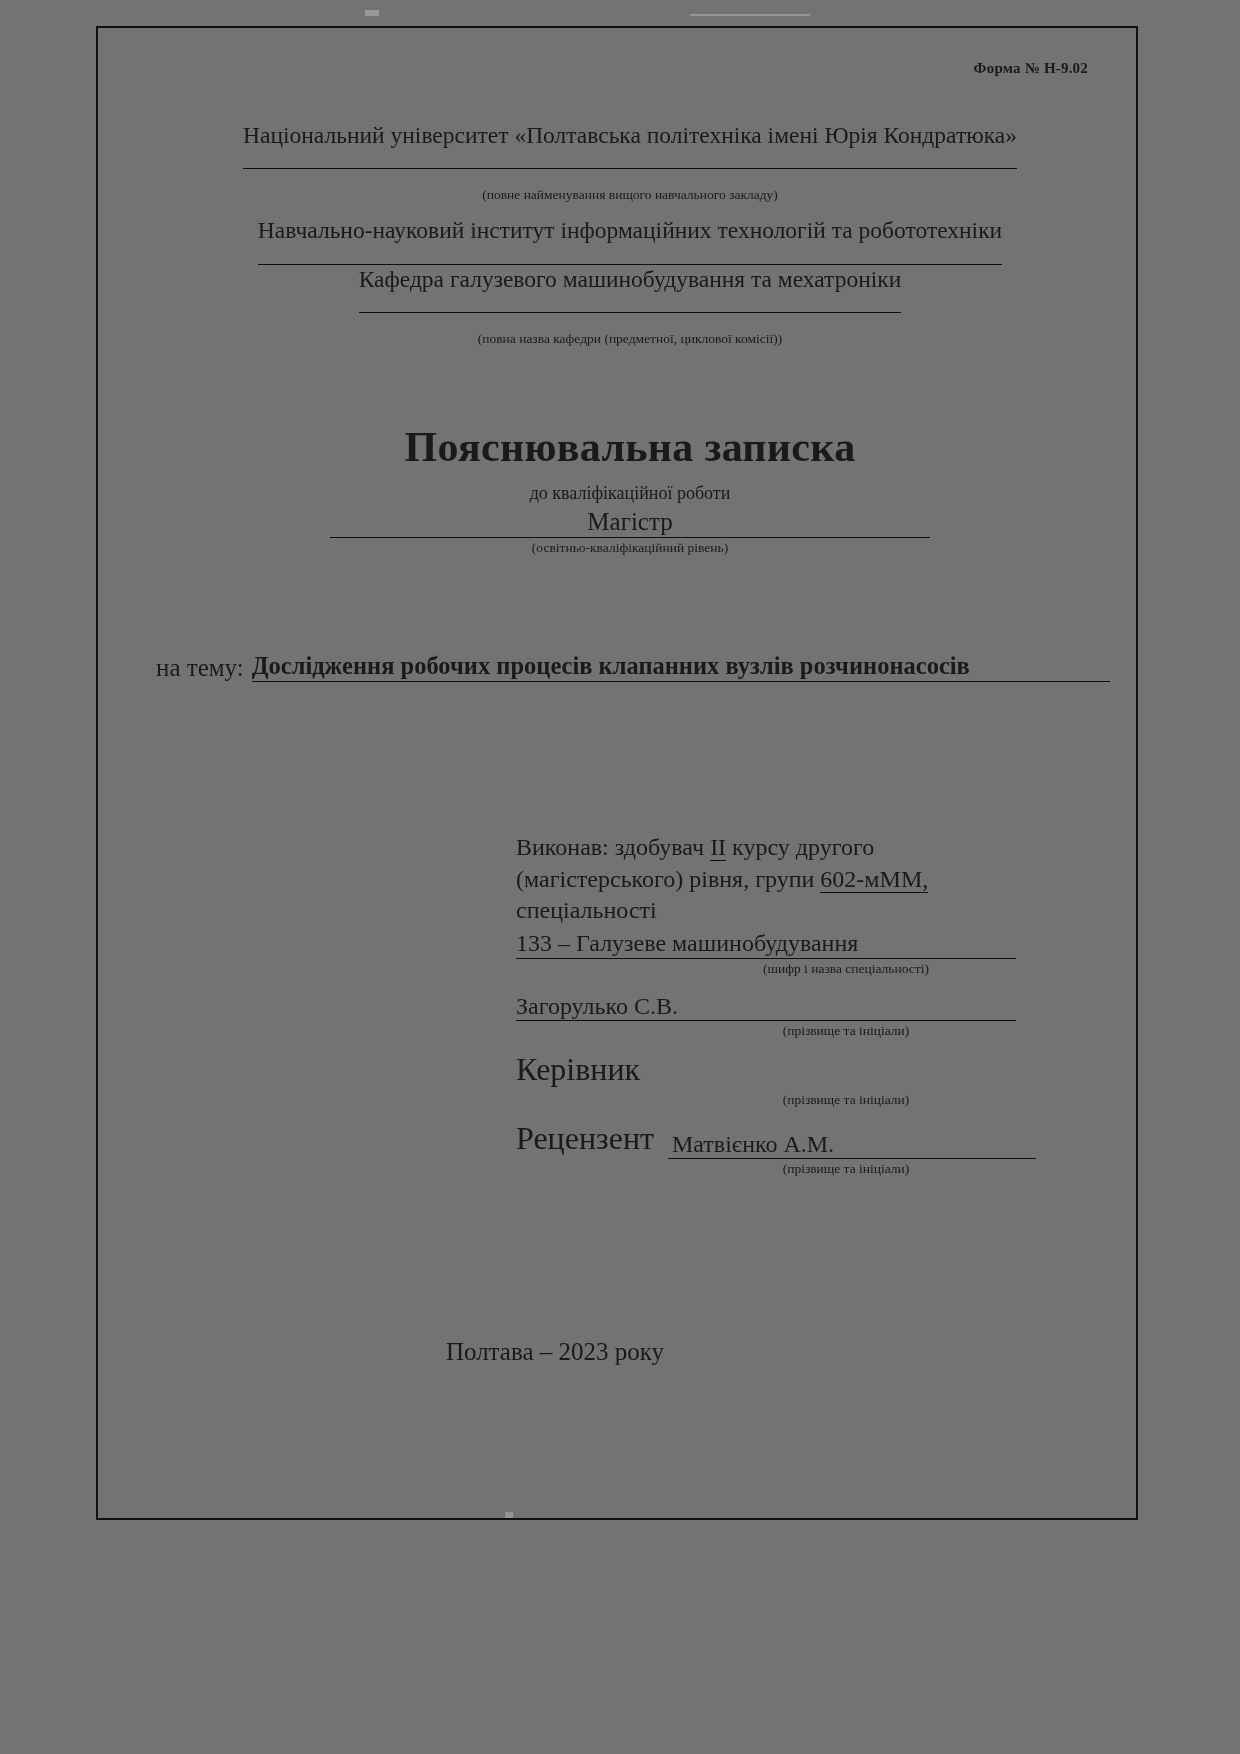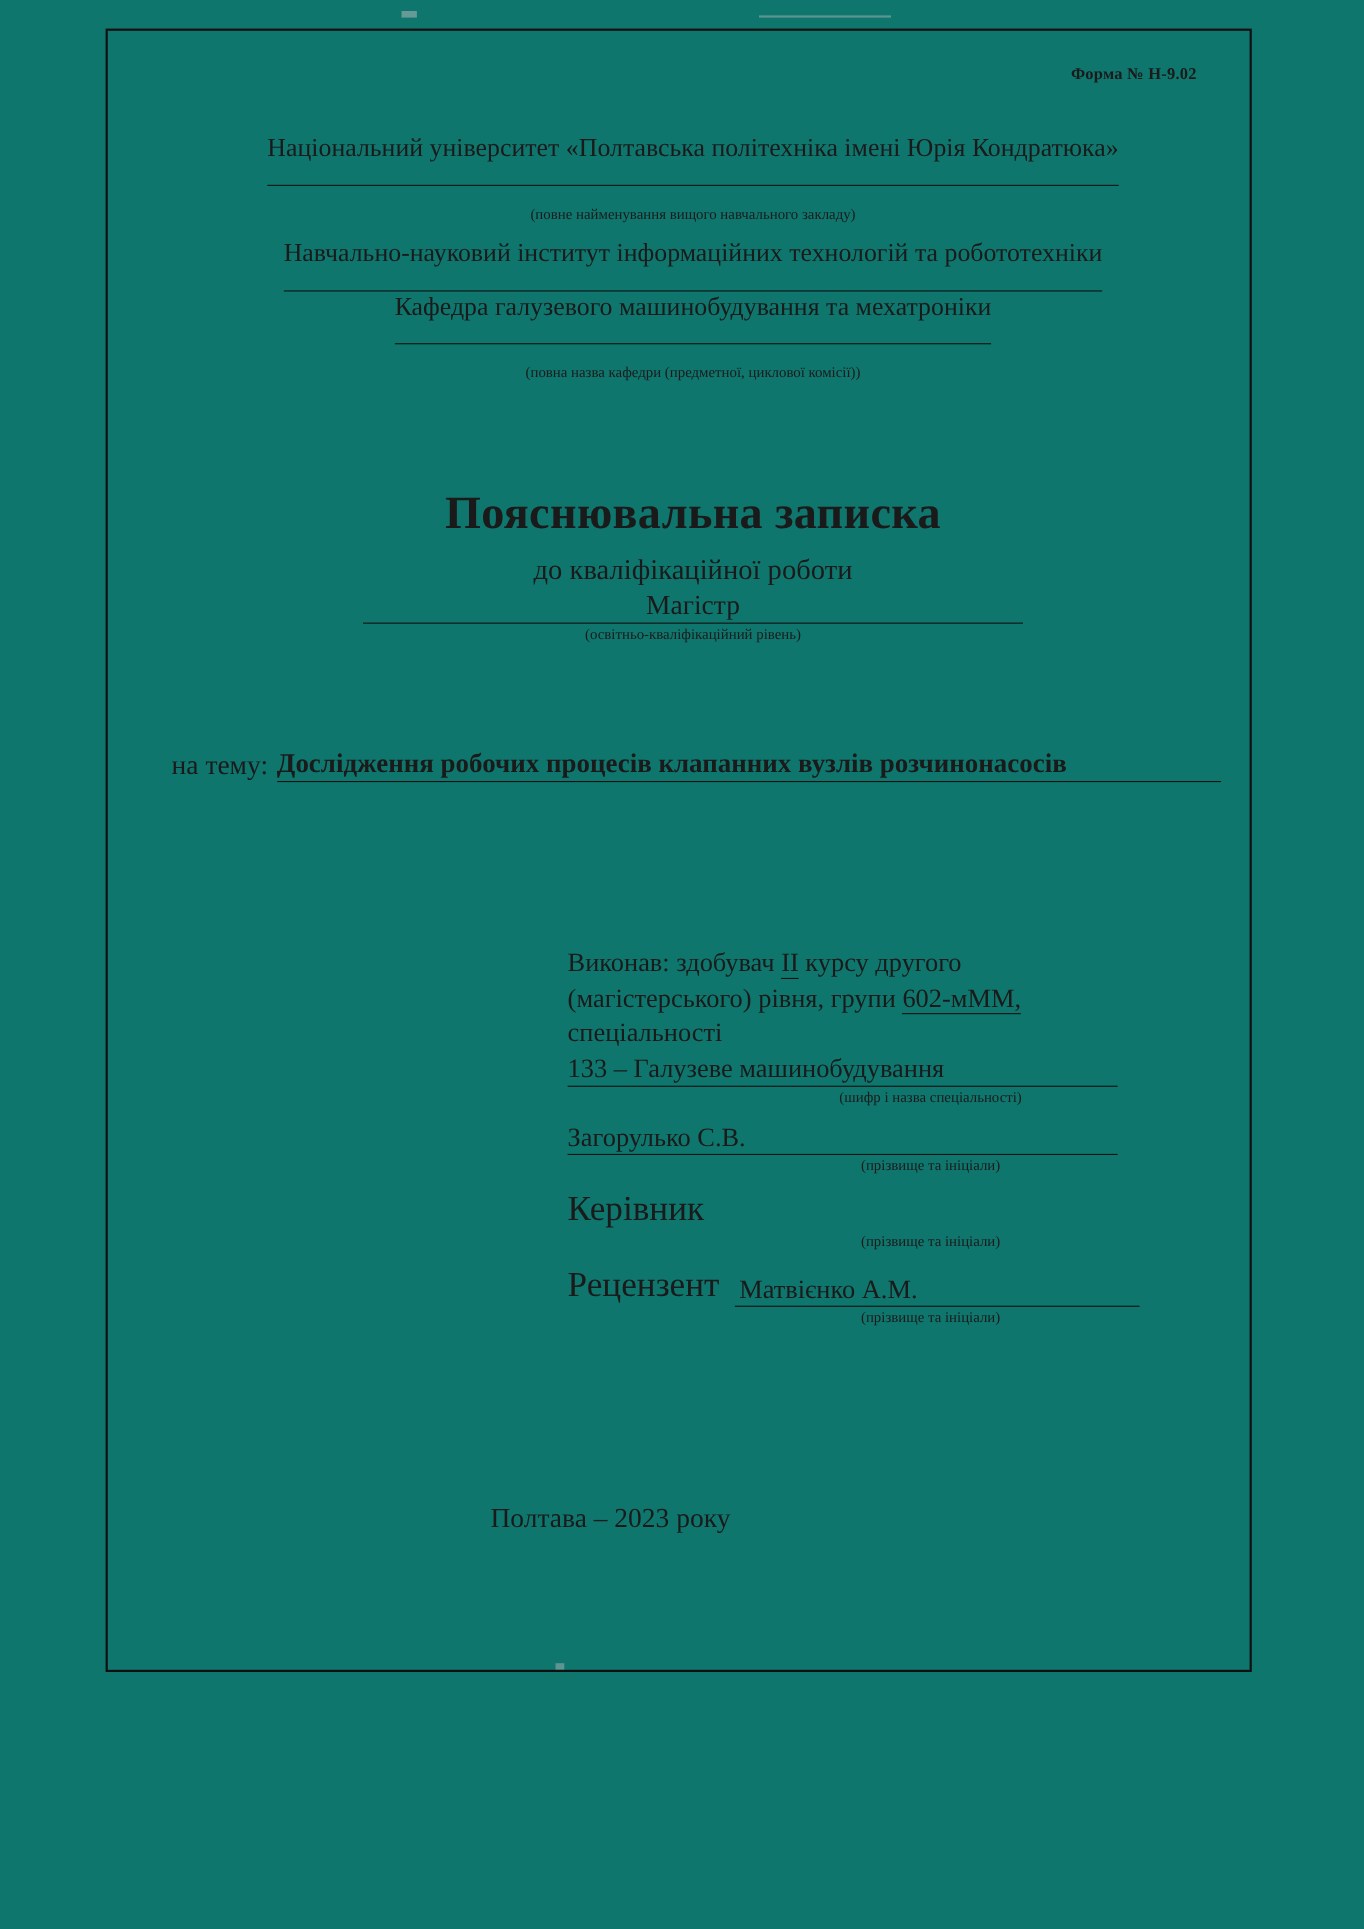--- a/index.html
+++ b/index.html
@@ -13,21 +13,21 @@
     font-family: "Liberation Serif", serif;
     color: #1a1a1a;
     position: relative;
     overflow: hidden;
   }
   .page {
     position: absolute;
     left: 0; top: 0;
     width: 1240px;
     height: 1754px;
-    background: #0f766e;
+    background: #737373;
   }
   
   .frame {
     position: absolute;
     left: 96px;
     top: 26px;
     width: 1042px;
     height: 1494px;
     border: 2px solid #111;
     box-sizing: border-box;
@@ -64,26 +64,26 @@
     font-size: 13.5px;
     text-align: center;
     margin-top: 18px;
     margin-bottom: 13px;
   }
 
   .title-main {
     text-align: center;
     font-size: 42px;
     font-weight: bold;
-    margin-top: 96px;
+    margin-top: 76px;
     letter-spacing: 0.3px;
   }
   .title-sub {
     text-align: center;
-    font-size: 26px;
+    font-size: 18px;
     margin-top: 12px;
   }
   .level-line {
     margin: 4px auto 0 auto;
     width: 600px;
     border-bottom: 1.4px solid #111;
     text-align: center;
     font-size: 25px;
     line-height: 1.15;
   }

